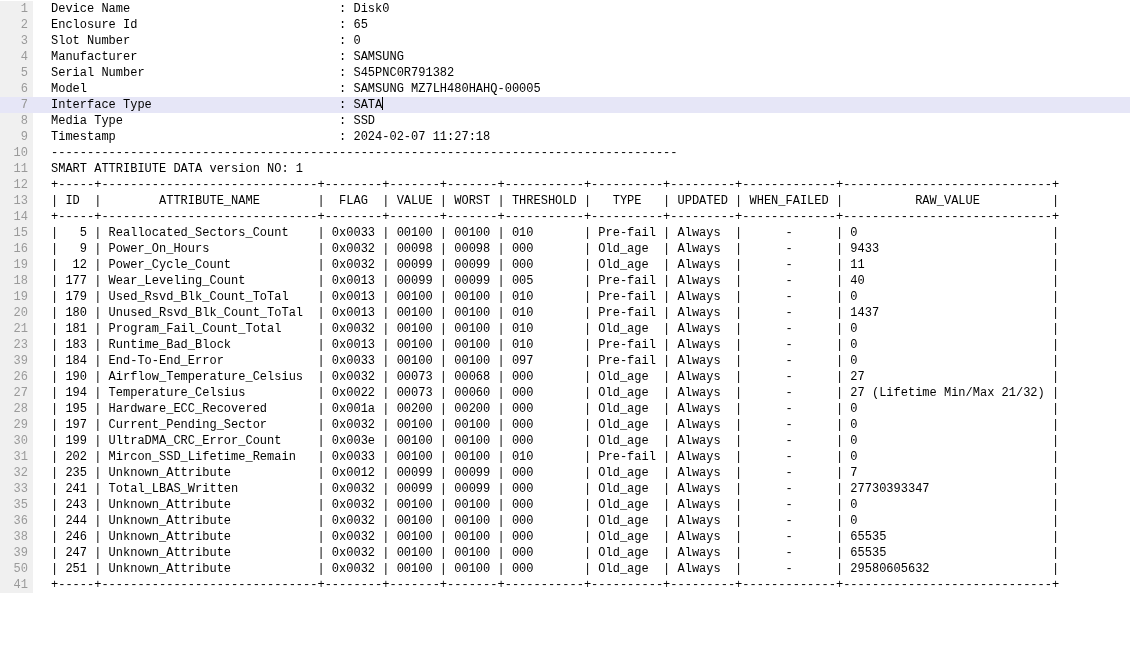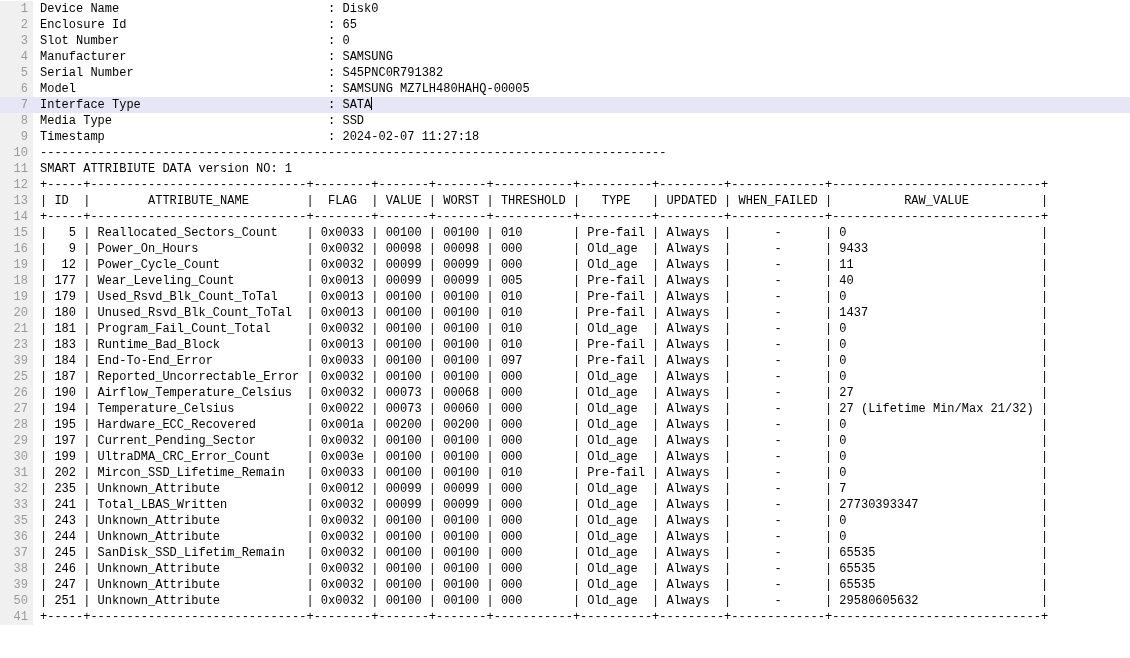--- a/index.html
+++ b/index.html
@@ -31,21 +31,21 @@
     width: 33px;
     box-sizing: border-box;
     background: #f0f0f0;
     color: #9a9a9a;
     text-align: right;
     padding-right: 5px;
     user-select: none;
   }
   .line .text {
     flex: 1;
-    padding-left: 7px;
+    padding-left: 18px;
     white-space: pre;
   }
   .line.current {
     background: #e6e6f7;
   }
   .line.current .num {
     background: #e6e6f7;
   }
   .caret {
     display: inline-block;
@@ -76,30 +76,28 @@
       <div class="line"><span class="num">14</span><span class="text"><span>+-----+------------------------------+--------+-------+-------+-----------+----------+---------+-------------+-----------------------------+</span></span></div>
       <div class="line"><span class="num">15</span><span class="text"><span>|   5 | Reallocated_Sectors_Count    | 0x0033 | 00100 | 00100 | 010       | Pre-fail | Always  |      -      | 0                           |</span></span></div>
       <div class="line"><span class="num">16</span><span class="text"><span>|   9 | Power_On_Hours               | 0x0032 | 00098 | 00098 | 000       | Old_age  | Always  |      -      | 9433                        |</span></span></div>
       <div class="line"><span class="num">19</span><span class="text"><span>|  12 | Power_Cycle_Count            | 0x0032 | 00099 | 00099 | 000       | Old_age  | Always  |      -      | 11                          |</span></span></div>
       <div class="line"><span class="num">18</span><span class="text"><span>| 177 | Wear_Leveling_Count          | 0x0013 | 00099 | 00099 | 005       | Pre-fail | Always  |      -      | 40                          |</span></span></div>
       <div class="line"><span class="num">19</span><span class="text"><span>| 179 | Used_Rsvd_Blk_Count_ToTal    | 0x0013 | 00100 | 00100 | 010       | Pre-fail | Always  |      -      | 0                           |</span></span></div>
       <div class="line"><span class="num">20</span><span class="text"><span>| 180 | Unused_Rsvd_Blk_Count_ToTal  | 0x0013 | 00100 | 00100 | 010       | Pre-fail | Always  |      -      | 1437                        |</span></span></div>
       <div class="line"><span class="num">21</span><span class="text"><span>| 181 | Program_Fail_Count_Total     | 0x0032 | 00100 | 00100 | 010       | Old_age  | Always  |      -      | 0                           |</span></span></div>
       <div class="line"><span class="num">23</span><span class="text"><span>| 183 | Runtime_Bad_Block            | 0x0013 | 00100 | 00100 | 010       | Pre-fail | Always  |      -      | 0                           |</span></span></div>
       <div class="line"><span class="num">39</span><span class="text"><span>| 184 | End-To-End_Error             | 0x0033 | 00100 | 00100 | 097       | Pre-fail | Always  |      -      | 0                           |</span></span></div>
-      <div class="line"><span class="num">25</span><span class="text"><span>| 187 | Reported_Uncorrectable_Error | 0x0032 | 00100 | 00100 | 000       | Old_age  | Always  |      -      | 0                           |</span></span></div>
       <div class="line"><span class="num">26</span><span class="text"><span>| 190 | Airflow_Temperature_Celsius  | 0x0032 | 00073 | 00068 | 000       | Old_age  | Always  |      -      | 27                          |</span></span></div>
       <div class="line"><span class="num">27</span><span class="text"><span>| 194 | Temperature_Celsius          | 0x0022 | 00073 | 00060 | 000       | Old_age  | Always  |      -      | 27 (Lifetime Min/Max 21/32) |</span></span></div>
       <div class="line"><span class="num">28</span><span class="text"><span>| 195 | Hardware_ECC_Recovered       | 0x001a | 00200 | 00200 | 000       | Old_age  | Always  |      -      | 0                           |</span></span></div>
       <div class="line"><span class="num">29</span><span class="text"><span>| 197 | Current_Pending_Sector       | 0x0032 | 00100 | 00100 | 000       | Old_age  | Always  |      -      | 0                           |</span></span></div>
       <div class="line"><span class="num">30</span><span class="text"><span>| 199 | UltraDMA_CRC_Error_Count     | 0x003e | 00100 | 00100 | 000       | Old_age  | Always  |      -      | 0                           |</span></span></div>
       <div class="line"><span class="num">31</span><span class="text"><span>| 202 | Mircon_SSD_Lifetime_Remain   | 0x0033 | 00100 | 00100 | 010       | Pre-fail | Always  |      -      | 0                           |</span></span></div>
       <div class="line"><span class="num">32</span><span class="text"><span>| 235 | Unknown_Attribute            | 0x0012 | 00099 | 00099 | 000       | Old_age  | Always  |      -      | 7                           |</span></span></div>
       <div class="line"><span class="num">33</span><span class="text"><span>| 241 | Total_LBAS_Written           | 0x0032 | 00099 | 00099 | 000       | Old_age  | Always  |      -      | 27730393347                 |</span></span></div>
       <div class="line"><span class="num">35</span><span class="text"><span>| 243 | Unknown_Attribute            | 0x0032 | 00100 | 00100 | 000       | Old_age  | Always  |      -      | 0                           |</span></span></div>
       <div class="line"><span class="num">36</span><span class="text"><span>| 244 | Unknown_Attribute            | 0x0032 | 00100 | 00100 | 000       | Old_age  | Always  |      -      | 0                           |</span></span></div>
-      <div class="line"><span class="num">37</span><span class="text"><span>| 245 | SanDisk_SSD_Lifetim_Remain   | 0x0032 | 00100 | 00100 | 000       | Old_age  | Always  |      -      | 65535                       |</span></span></div>
       <div class="line"><span class="num">38</span><span class="text"><span>| 246 | Unknown_Attribute            | 0x0032 | 00100 | 00100 | 000       | Old_age  | Always  |      -      | 65535                       |</span></span></div>
       <div class="line"><span class="num">39</span><span class="text"><span>| 247 | Unknown_Attribute            | 0x0032 | 00100 | 00100 | 000       | Old_age  | Always  |      -      | 65535                       |</span></span></div>
       <div class="line"><span class="num">50</span><span class="text"><span>| 251 | Unknown_Attribute            | 0x0032 | 00100 | 00100 | 000       | Old_age  | Always  |      -      | 29580605632                 |</span></span></div>
       <div class="line"><span class="num">41</span><span class="text"><span>+-----+------------------------------+--------+-------+-------+-----------+----------+---------+-------------+-----------------------------+</span></span></div>
     </div>
 </div>
 
 </body></html>

